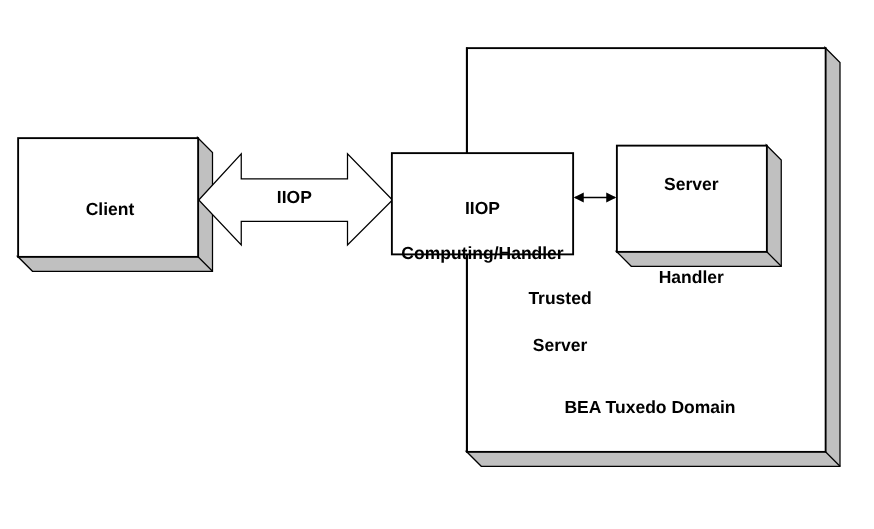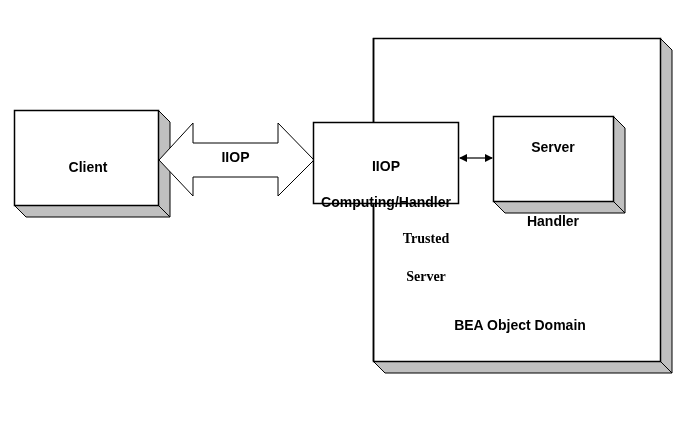--- a/index.html
+++ b/index.html
@@ -55,18 +55,18 @@
   <div>IIOP</div>
   <div>Computing/Handler</div>
 </div>
 
 <div class="lbl" style="left:493px; top:120px; width:120px;">
   <div>Server</div>
   <div style="height:20px;"></div>
   <div>Handler</div>
 </div>
 
-<div class="lbl" style="left:376px; top:210px; width:100px; line-height:19px;font-family:Liberation Serif, serif;">
+<div class="lbl" style="left:398px; top:210px; width:100px; line-height:19px;">
   <div>Trusted</div>
   <div>Server</div>
 </div>
 
-<div class="lbl" style="left:420px; top:316px; width:200px;">BEA Object Domain</div>
+<div class="lbl" style="left:420px; top:316px; width:200px;">BEA Tuxedo Domain</div>
 
 </body></html>

